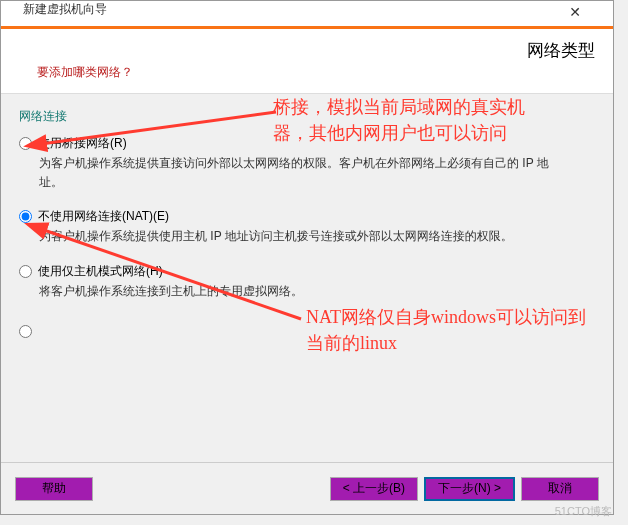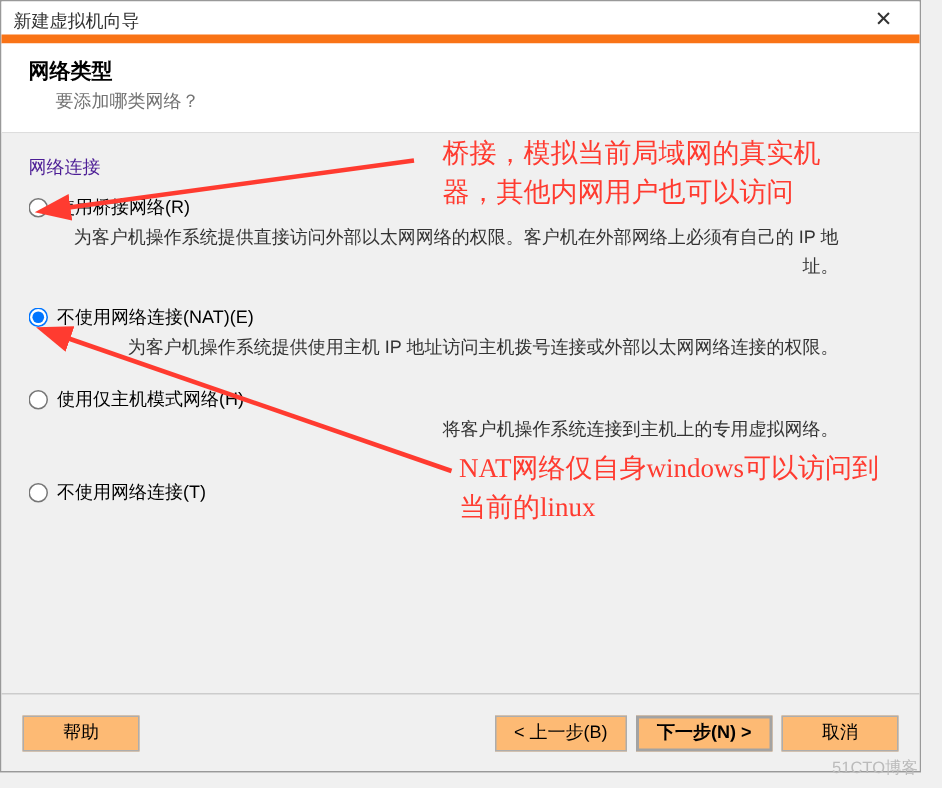--- a/index.html
+++ b/index.html
@@ -15,99 +15,97 @@
       width: 614px;
       height: 515px;
       background: #fff;
       border: 1px solid #999;
       display: flex;
       flex-direction: column;
     }
     .titlebar {
       height: 28px;
       background: #fff;
-      border-bottom: 6px solid #f97316;
+      border-bottom: 3px solid #f97316;
       display: flex;
-      align-items: flex-end;
-      padding: 0 8px;
+      align-items: flex-start;
+      padding: 0 22px;
       justify-content: space-between;
     }
     .titlebar-title { font-size: 12px; color: #333; }
     .close-btn {
       width: 32px; height: 22px;
       display: flex; align-items: center; justify-content: center;
       font-size: 14px; color: #333; cursor: pointer;
     }
     .header {
       background: #fff;
       padding: 10px 18px 12px 18px;
       border-bottom: 1px solid #ddd;
     }
-    .header-title { font-size: 14px; font-weight: bold; color: #000; }
-    .header-subtitle { font-size: 12px; color: #737373; margin-left: 18px; margin-top: 2px; }
+    .header-title { font-size: 17px; font-weight: normal; color: #000; text-align: right; }
+    .header-subtitle { font-size: 12px; color: #b91c1c; margin-left: 18px; margin-top: 2px; }
     .content {
       flex: 1;
       background: #f0f0f0;
       padding: 14px 18px 10px 18px;
       position: relative;
     }
-    .group-label { font-size: 12px; color: #4c1d95; margin-bottom: 10px; }
+    .group-label { font-size: 12px; color: #0f766e; margin-bottom: 10px; }
     .radio-row {
       display: flex;
       align-items: center;
       margin-top: 8px;
     }
     .radio-row input[type=radio] {
       margin-right: 6px;
       width: 13px; height: 13px;
     }
     .radio-label { font-size: 12px; color: #000; }
     .radio-desc {
       font-size: 12px;
       color: #333;
       margin-left: 20px;
       margin-top: 2px;
       line-height: 1.6;
       max-width: 520px;
-      text-align: right;
     }
     .spacer { height: 8px; }
     .footer {
       height: 52px;
       background: #f0f0f0;
       border-top: 1px solid #ccc;
       display: flex;
       align-items: center;
       padding: 0 14px;
     }
     .btn {
       height: 24px;
       min-width: 78px;
       padding: 0 12px;
-      background: #fdba74;
+      background: #a21caf;
       border: 1px solid #adadad;
       font-size: 12px;
       font-family: inherit;
       cursor: pointer;
     }
     .btn.primary {
-      border: 2px solid #a3a3a3;
-      font-weight: bold;
+      border: 2px solid #0369a1;
     }
     .footer .btn + .btn { margin-left: 6px; }
     .footer-spacer { flex: 1; }
     .annotation {
       position: absolute;
       color: #ff3b30;
       font-size: 18px;
       line-height: 1.45;
       pointer-events: none;
       font-family: "KaiTi", "STKaiti", serif;
     }
-    .anno1 { left: 294px; top: 0px; width: 260px; }
+    .anno1 { left: 272px; top: 0px; width: 260px; }
     .anno2 { left: 305px; top: 210px; width: 290px; font-family: Liberation Serif, serif; }
     svg.arrow {
       position: absolute;
       pointer-events: none;
       overflow: visible;
     }
     .watermark {
       position: absolute;
       right: 16px; bottom: 6px;
       font-size: 11px; color: #bbb;
@@ -154,21 +152,20 @@
       <input type="radio" name="net" style="">
       <span class="radio-label">使用仅主机模式网络(H)</span>
     </div>
     <div class="radio-desc">将客户机操作系统连接到主机上的专用虚拟网络。</div>
 
     <div class="spacer"></div>
     <div class="spacer"></div>
 
     <div class="radio-row">
       <input type="radio" name="net" style="">
-      <span class="radio-label">不使用网络连接(T)</span>
     </div>
 
     <div class="annotation anno1">桥接，模拟当前局域网的真实机器，其他内网用户也可以访问</div>
     <div class="annotation anno2">NAT网络仅自身windows可以访问到当前的linux</div>
 
     <svg class="arrow" style="left:0;top:0;width:320px;height:120px;">
       <defs>
         <marker id="ah1" markerWidth="10" markerHeight="10" refX="2" refY="3" orient="auto">
           <path d="M0,0 L0,6 L8,3 z" fill="#ff3b30"></path>
         </marker>

